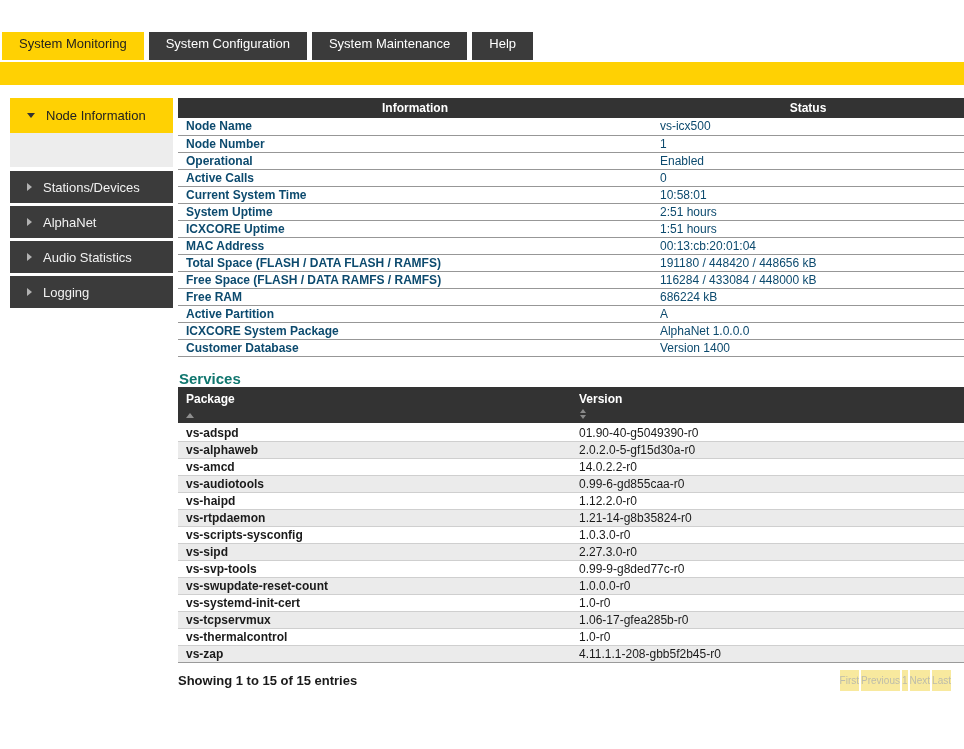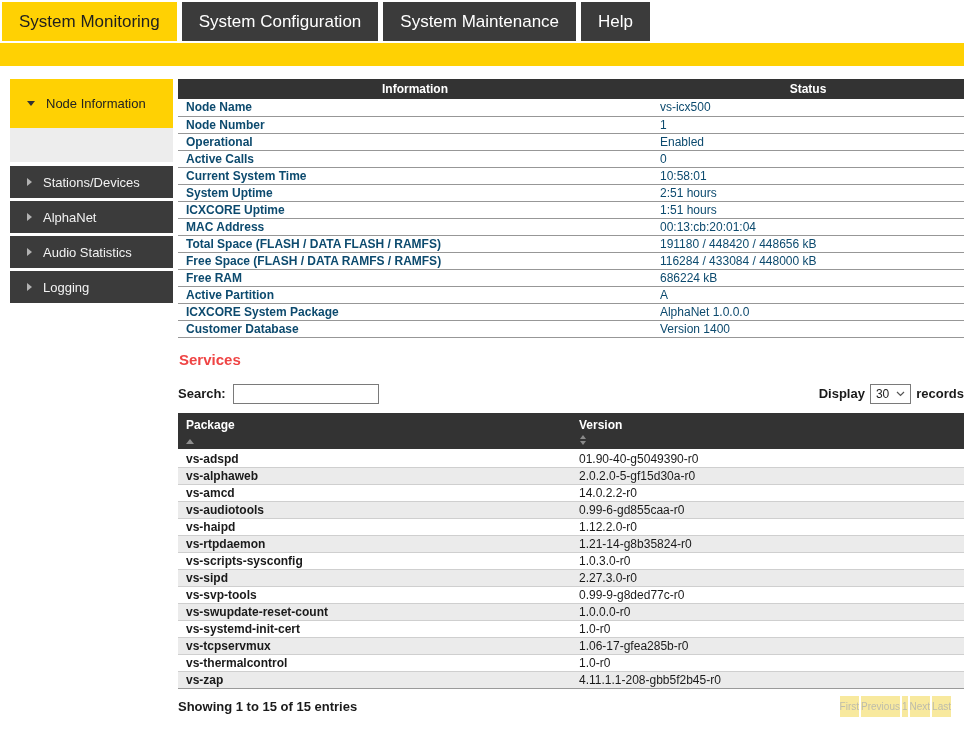--- a/index.html
+++ b/index.html
@@ -7,57 +7,57 @@
   body {
     width: 964px; height: 749px;
     background: #fff;
     font-family: "Liberation Sans", sans-serif;
     overflow: hidden;
   }
   
   .tabbar { display: flex; gap: 5px; padding: 2px 0 0 2px; }
   .tab {
     background: #3b3b3b; color: #fff;
-    font-size: 17px; padding: 10px 17px 9px;
-    cursor: pointer; white-space: nowrap;
+    font-size: 13px; padding: 4px 17px 9px;
+    cursor: pointer; white-space: nowrap; margin-top: 30px;
   }
   .tab.active { background: #ffd103; color: #1f1f1f; }
   .band { height: 23px; background: #ffd103; margin-top: 2px; }
 
   
   .layout { display: flex; margin-top: 13px; }
   .sidebar { flex: none; width: 163px; margin-left: 10px; }
   .main { flex: 1; margin-left: 5px; min-width: 0; }
 
   
   .side-item {
     height: 32px; margin-bottom: 3px;
     background: #3b3b3b; color: #f2f2f2;
     display: flex; align-items: center;
     padding-left: 17px; gap: 11px;
     font-size: 13px; cursor: pointer;
   }
-  .side-item.active { background: #ffd103; color: #222; height: 49px; margin-bottom: 0; }
+  .side-item.active { background: #ffd103; color: #222; height: 35px; margin-bottom: 0; }
   .side-submenu { background: #ededed; height: 34px; margin-bottom: 4px; }
   .tri-right { width: 0; height: 0; border-top: 4px solid transparent; border-bottom: 4px solid transparent; border-left: 5px solid #b2b2b2; }
   .tri-down-dark { width: 0; height: 0; border-left: 4px solid transparent; border-right: 4px solid transparent; border-top: 5px solid #333; }
 
   
   table { border-collapse: collapse; width: 100%; font-size: 12px; table-layout: fixed; }
   .info-table thead th {
     background: #333; color: #fff; text-align: center;
     font-weight: bold; padding: 3px 8px; height: 20px;
   }
   .info-table col.c1 { width: 60.3%; }
   .info-table td { padding: 1px 8px; height: 17px; border-bottom: 1px solid #979797; color: #0c4a6e;
     white-space: nowrap; overflow: hidden; }
   .info-table td.lbl { font-weight: bold; }
 
   
-  .services-title { color: #ef4444; font-size: 15px; font-weight: bold; margin: 13px 0 0 1px; }
+  .services-title { color: #0f766e; font-size: 15px; font-weight: bold; margin: 13px 0 0 1px; }
   .controls { display: flex; align-items: center; margin: 16px 0 9px; }
   .search-label, .display-label, .records-label, .showing { font-weight: bold; font-size: 13px; color: #1a1a1a; }
   .search-input {
     width: 146px; height: 20px; margin-left: 7px;
     border: 1px solid #7a7a7a; font-size: 12px; padding: 0 4px;
     font-family: "Liberation Sans", sans-serif;
   }
   .spacer { flex: 1; }
   .select-box {
     border: 1px solid #7a7a7a; height: 20px; margin: 0 5px;
@@ -194,33 +194,20 @@
           </tr>
           <tr>
             <td class="lbl">Customer Database</td>
             <td>Version 1400</td>
           </tr>
         </tbody>
     </table>
 
     <div class="services-title">Services</div>
 
-    <div class="controls">
-      <span class="search-label">Search:</span>
-      <input class="search-input" type="text" value="" style="">
-      <span class="spacer"></span>
-      <span class="display-label">Display</span>
-      <span class="select-box">
-        <span>30</span>
-        <svg width="9" height="6" viewBox="0 0 9 6">
-          <polyline points="1,1 4.5,4.5 8,1" fill="none" stroke="#555" stroke-width="1.2"></polyline>
-        </svg>
-      </span>
-      <span class="records-label">records</span>
-    </div>
 
     <table class="svc-table">
       <colgroup>
           <col class="c1">
           <col>
         </colgroup>
       <thead>
         <tr>
           <th>
             <div>Package</div>

